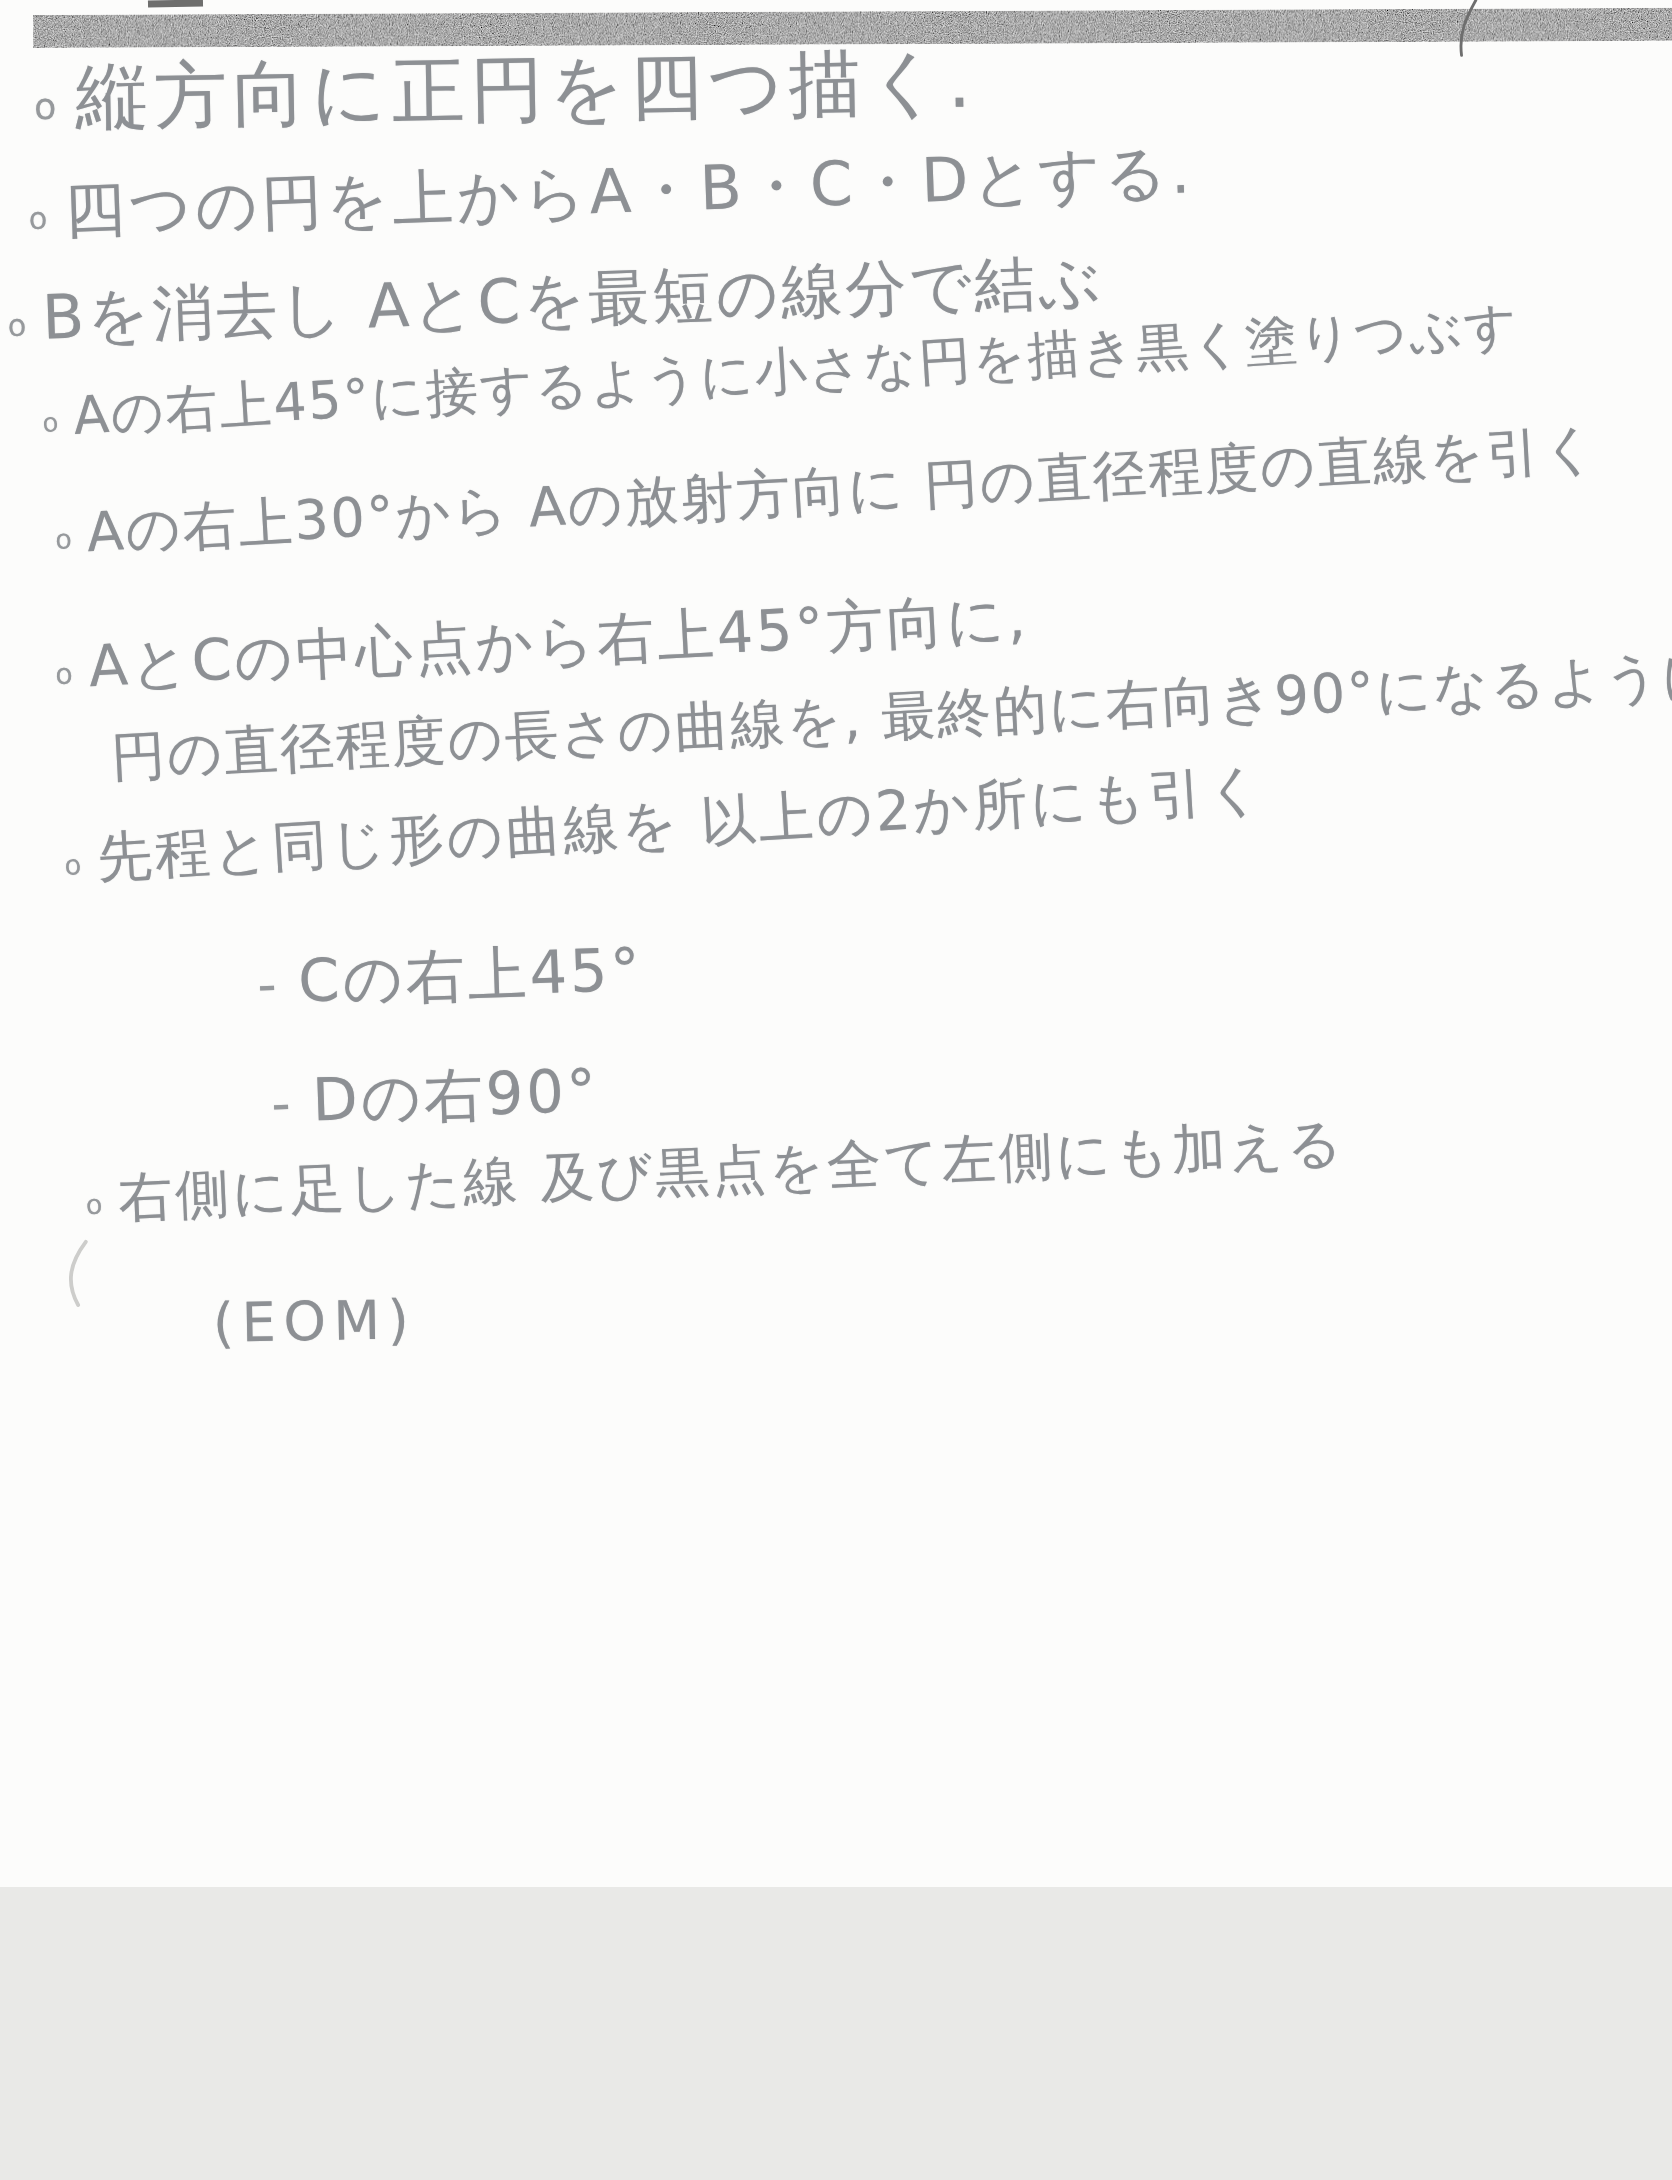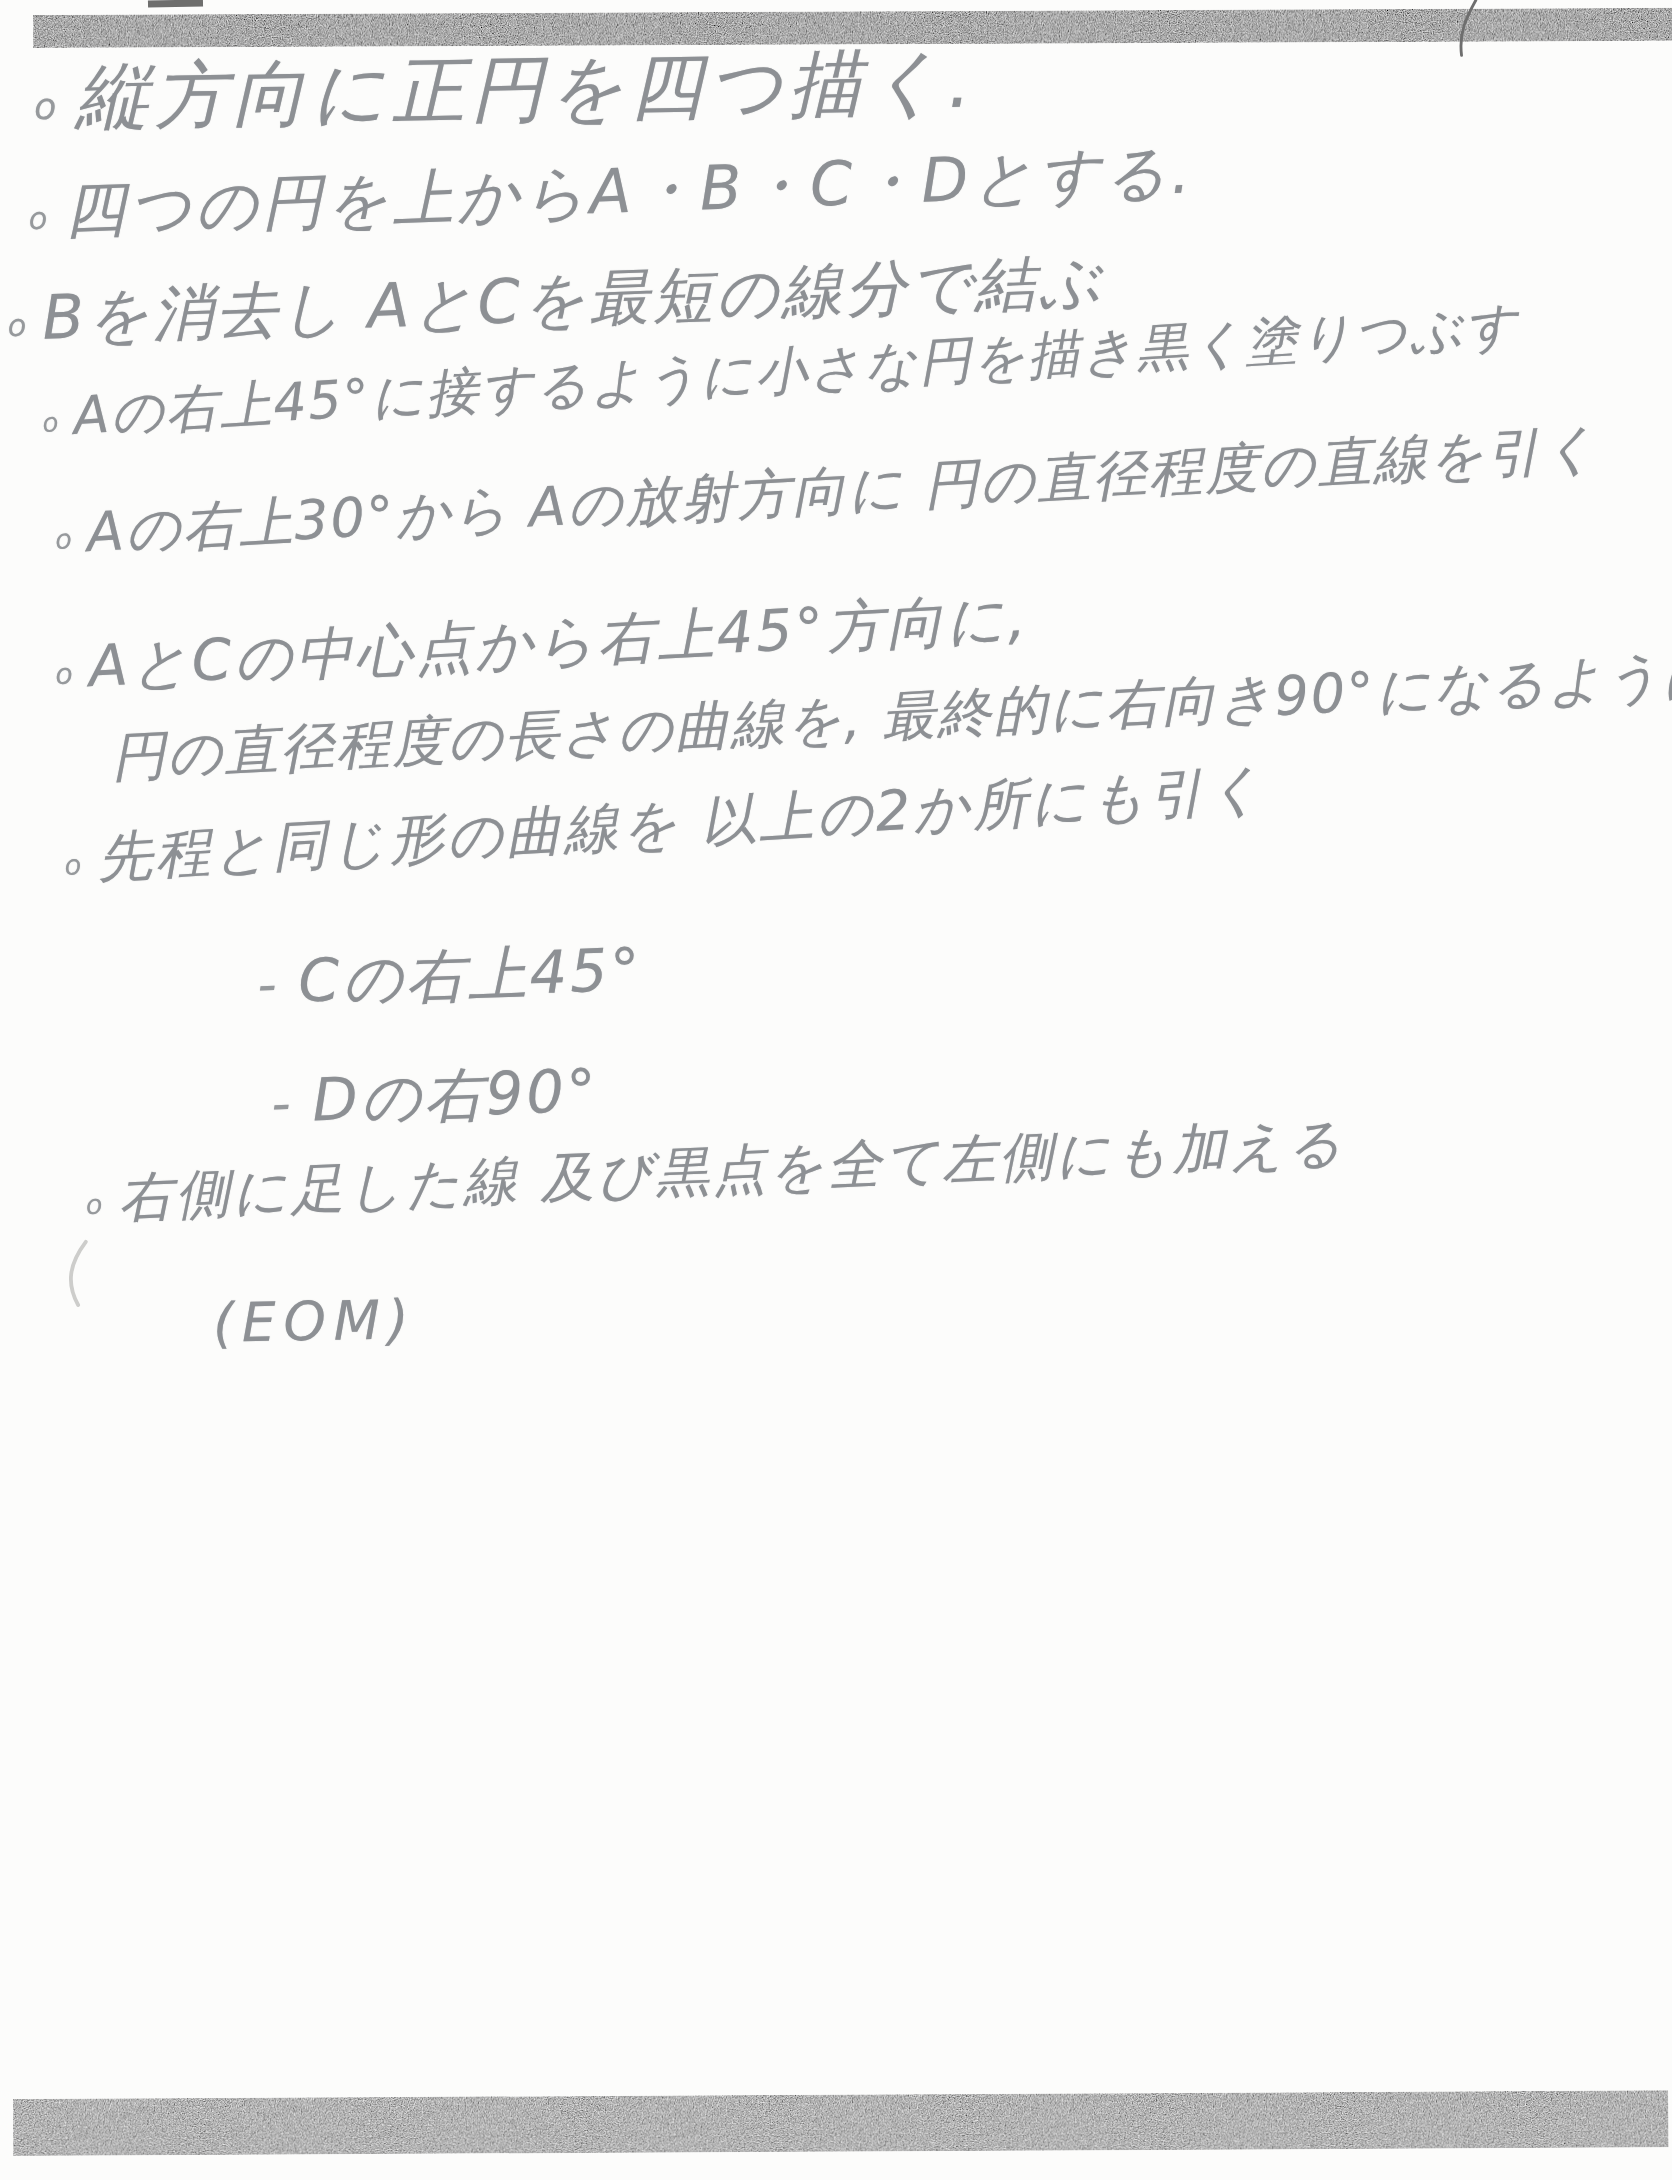--- a/index.html
+++ b/index.html
@@ -1,22 +1,21 @@
 <!DOCTYPE html>
 <html><head>
 <meta charset="utf-8">
 <style>
   html,body{margin:0;padding:0;background:#e9e9e7;}
   .page{
     position:relative;
-    width:1673px;height:2180px;
+    width:1673px;height:1887px;
     background:#fcfcfb;
     overflow:hidden;
     font-family:"DejaVu Sans",sans-serif;
-    font-style:italic;
   }
   
   .scanbar{position:absolute;overflow:hidden;}
   .scanbar svg{display:block;}
   .bar-top{left:33px;top:15.3px;width:1639px;height:32.5px;transform:rotate(-0.25deg);transform-origin:left top;}
   .bar-bottom{left:7.6px;top:2099px;width:1665px;height:57px;transform:rotate(-0.3deg);transform-origin:left top;}
   .smudge-top{left:148px;top:0;width:55px;height:6.7px;background:#4a4a4a;opacity:.8;transform:rotate(-1deg);}
   
   .line{
     position:absolute;

